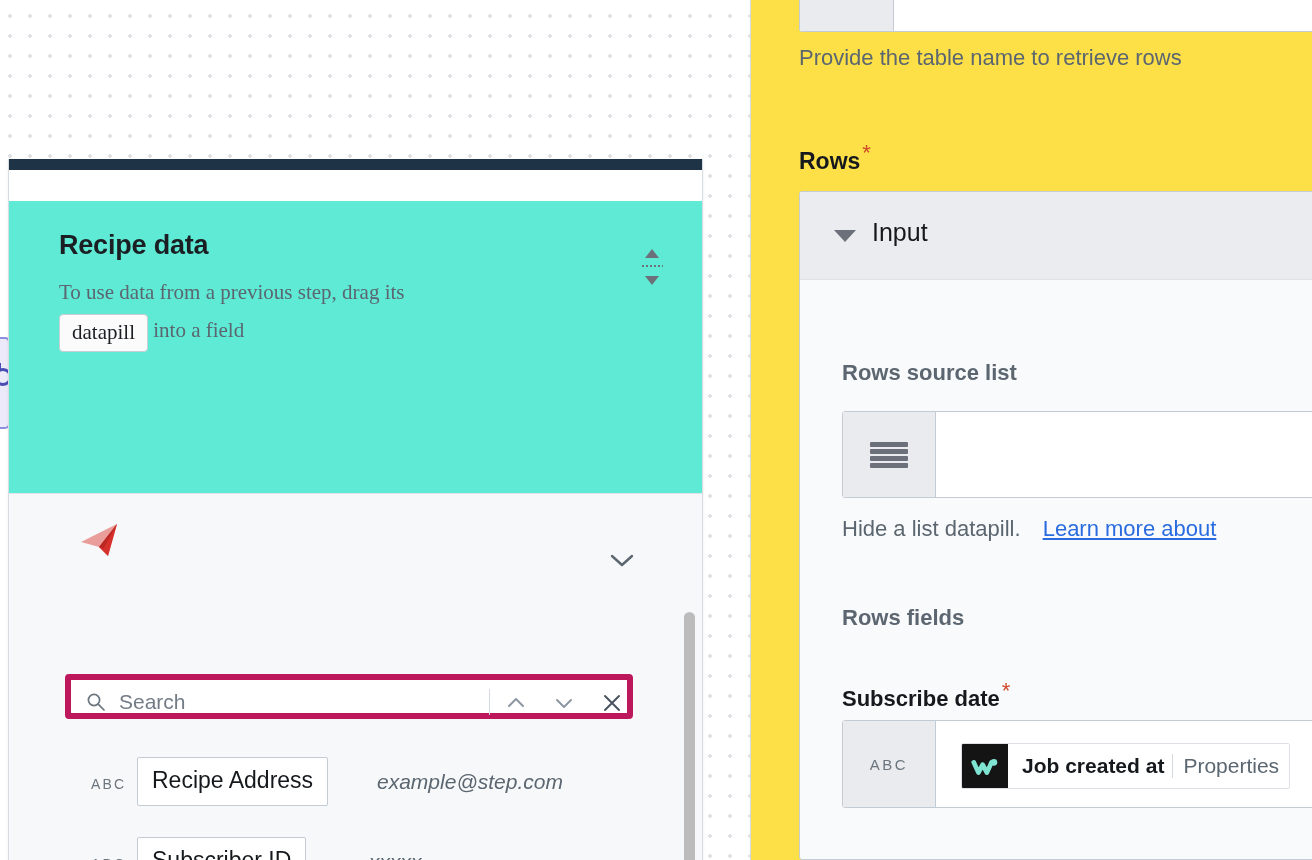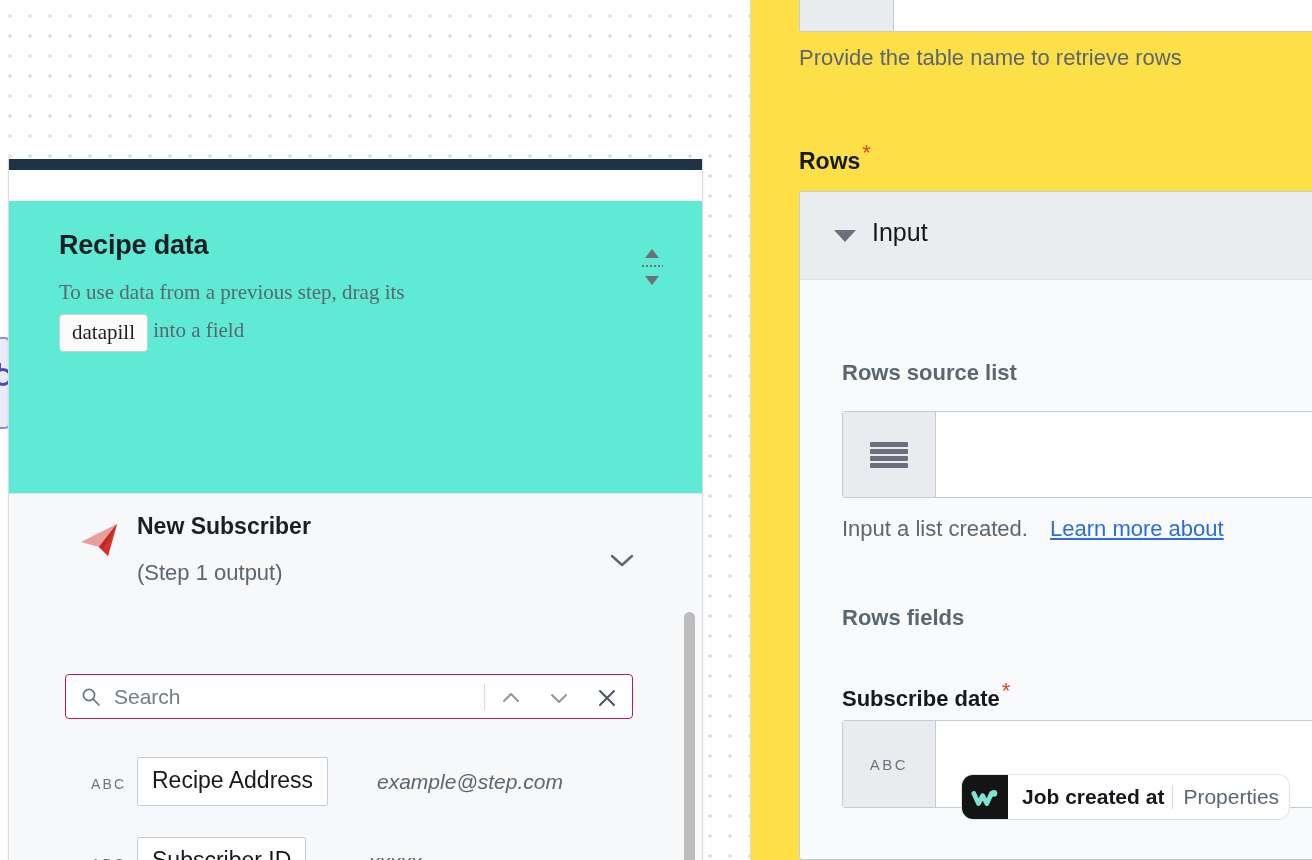--- a/index.html
+++ b/index.html
@@ -177,21 +177,21 @@
     left: 600px; top: 58px;
     width: 26px; height: 16px;
   }
 
   
   .search-box {
     position: absolute;
     left: 56px; top: 180px;
     width: 568px; height: 45px;
     background: #ffffff;
-    border: 1px solid #be185d;
+    border: 6px solid #be185d;
     border-radius: 4px;
   }
   .search-icon {
     position: absolute; left: 15px; top: 12px;
     width: 20px; height: 20px;
   }
   .search-input {
     position: absolute;
     left: 46px; top: 1px;
     width: 410px; height: 41px;
@@ -411,24 +411,23 @@
     color: #6b757e;
   }
   .value-pill {
     position: absolute;
     left: 118px; top: 22px;
     height: 46px;
     display: flex;
     align-items: stretch;
     background: #ffffff;
     border: 1px solid #dde1e6;
-    border-radius: 12px;
+    border-radius: 2px;
     overflow: hidden;
     max-width: 430px;
-    margin-top: 31px;
   }
   .vp-logo {
     width: 46px; height: 46px;
     background: #141414;
     display: flex; align-items: center; justify-content: center;
     flex: 0 0 46px;
   }
   .vp-text {
     display: flex; align-items: center;
     padding: 0 8px 0 14px;
@@ -481,24 +480,20 @@
 
     <div class="recipe-body">
 
       <div class="step-row">
         <div class="step-icon">
           <svg width="46" height="46" viewBox="0 0 46 46">
             <path d="M4 26 L40 8 L31 40 L22 31 Z" fill="#d6302b" opacity="0.45"></path>
             <path d="M40 8 L31 40 L22 31 Z" fill="#d6302b"></path>
             <path d="M40 8 L22 31 L26 33 Z" fill="#b62622" opacity="0.85"></path>
           </svg>
-        </div>
-        <div class="step-text">
-          <div class="step-name">New Subscriber</div>
-          <div class="step-output">(Step 1 output)</div>
         </div>
         <div class="step-chevron">
           <svg width="26" height="16" viewBox="0 0 26 16">
             <path d="M3 4 L13 13 L23 4" fill="none" stroke="#5b6670" stroke-width="2.4" stroke-linecap="round" stroke-linejoin="round"></path>
           </svg>
         </div>
       </div>
 
       <div class="search-box">
         <div class="search-icon">
@@ -582,21 +577,21 @@
           <span class="ham">
             <span></span>
               <span></span>
               <span></span>
               <span></span>
           </span>
         </div>
       </div>
 
       <div class="src-help">
-        <span>Input a list created. </span><a href="#">Learn more about</a>
+        <span>Hide a list datapill. </span><a href="#">Learn more about</a>
       </div>
 
       <div class="sub-label sub-label-muted" style="left:42px; top:413px;">Rows fields</div>
 
       <div class="sub-label" style="left:42px; top:486px;">
         <span>Subscribe date</span><span class="req-star">*</span>
       </div>
 
       <div class="date-field">
         <div class="type-box">

